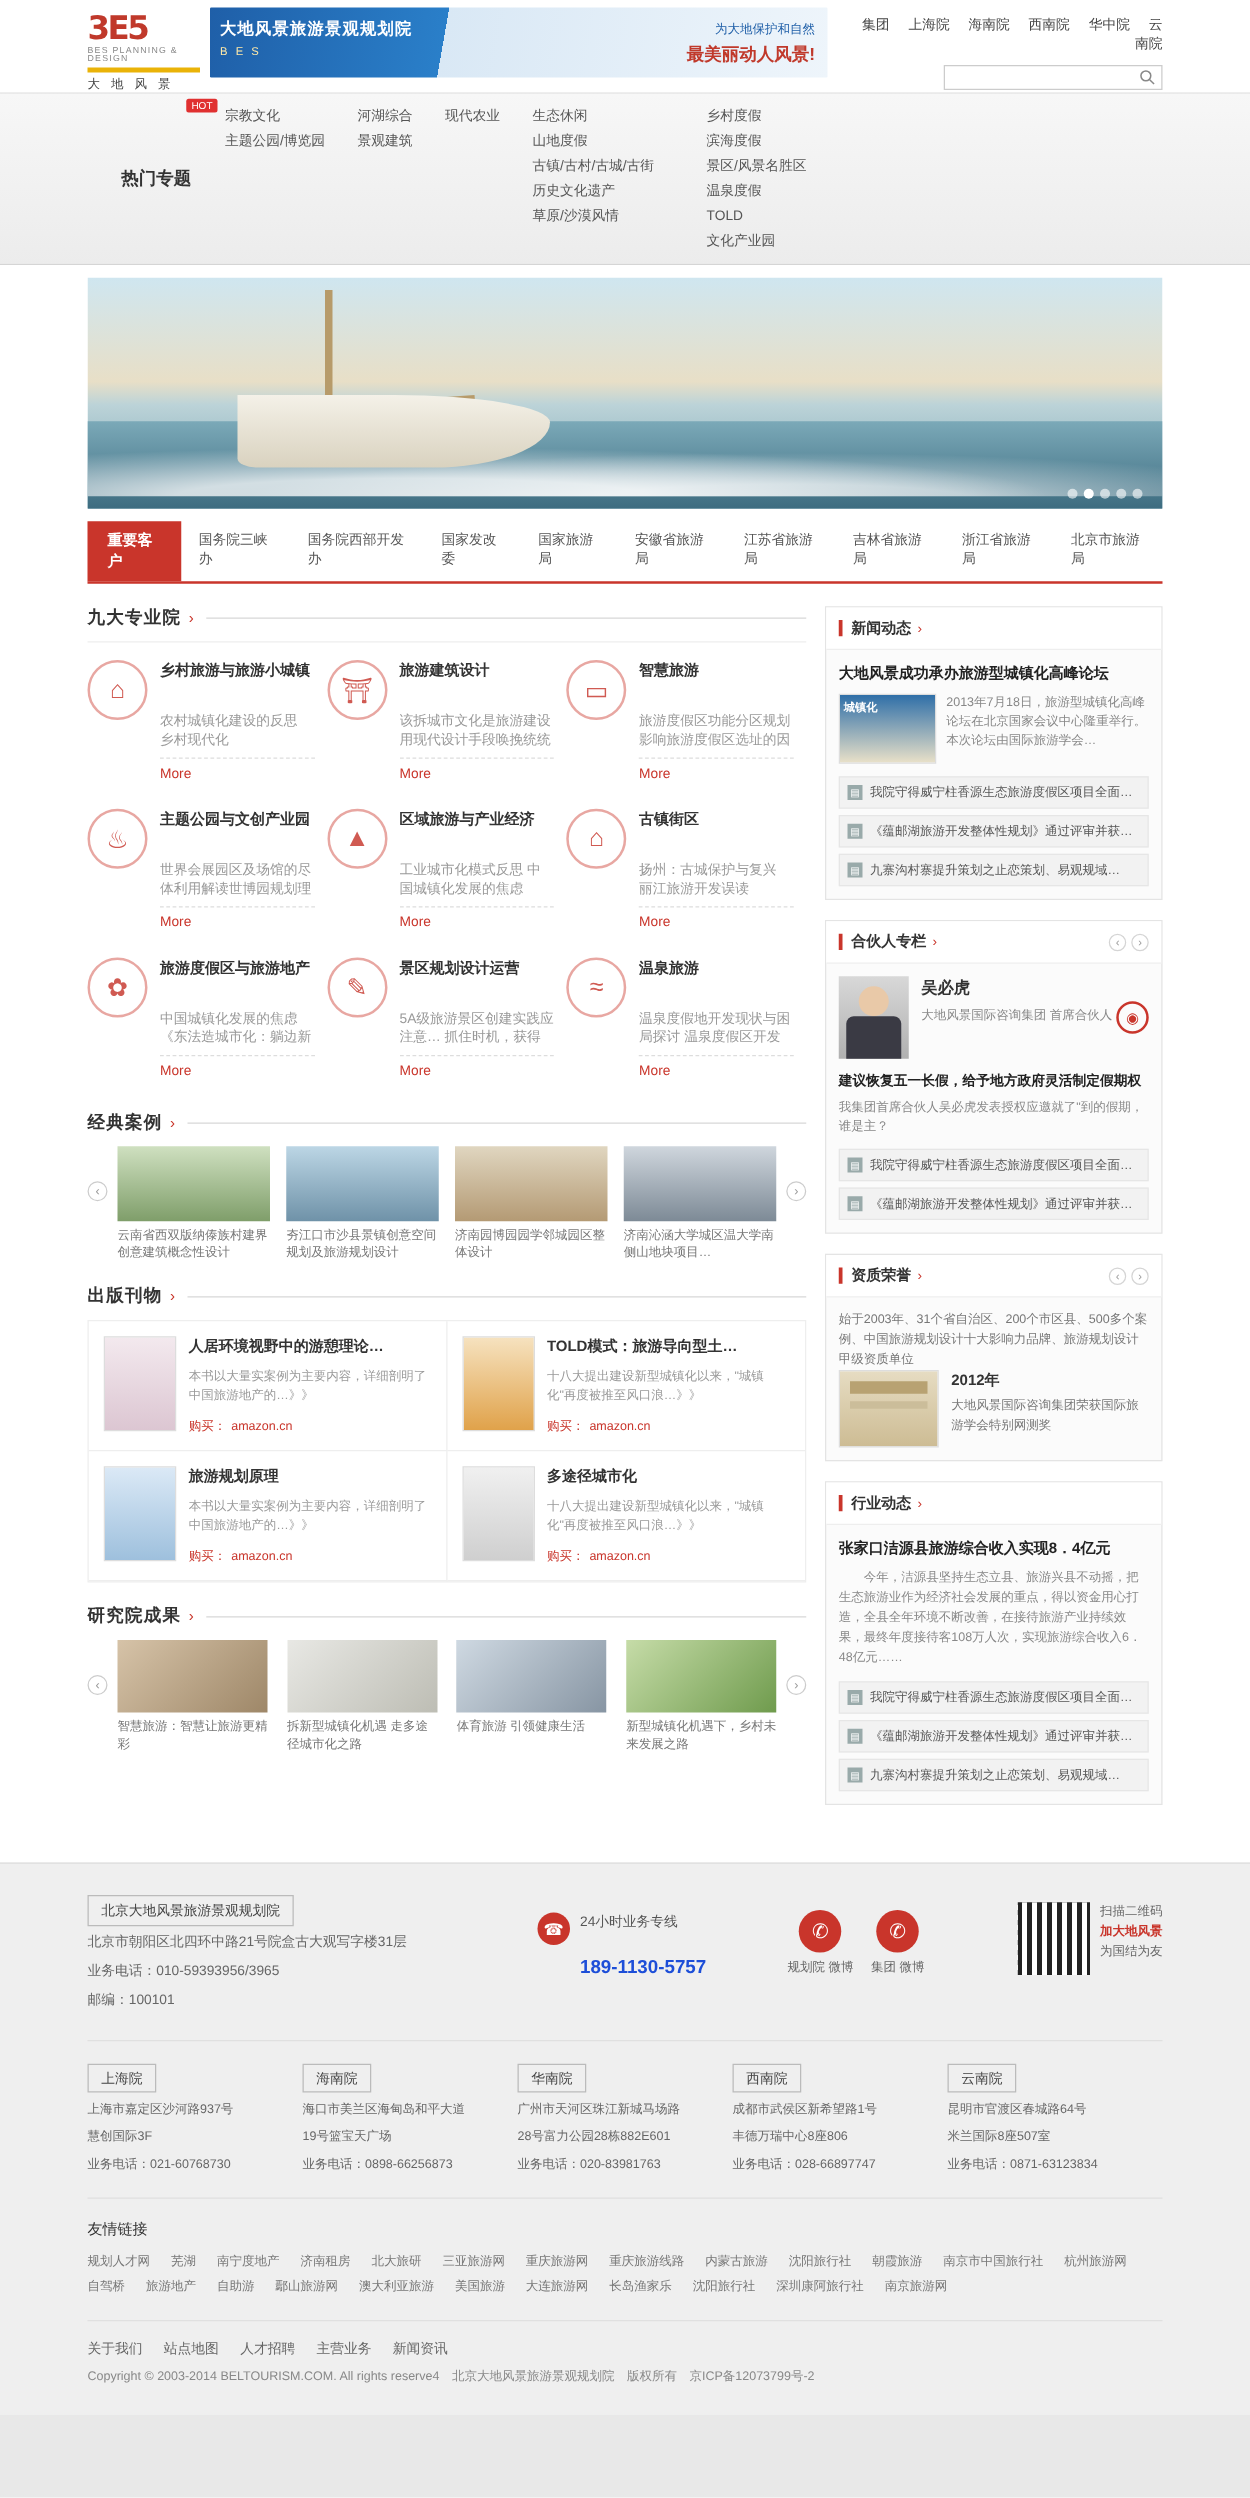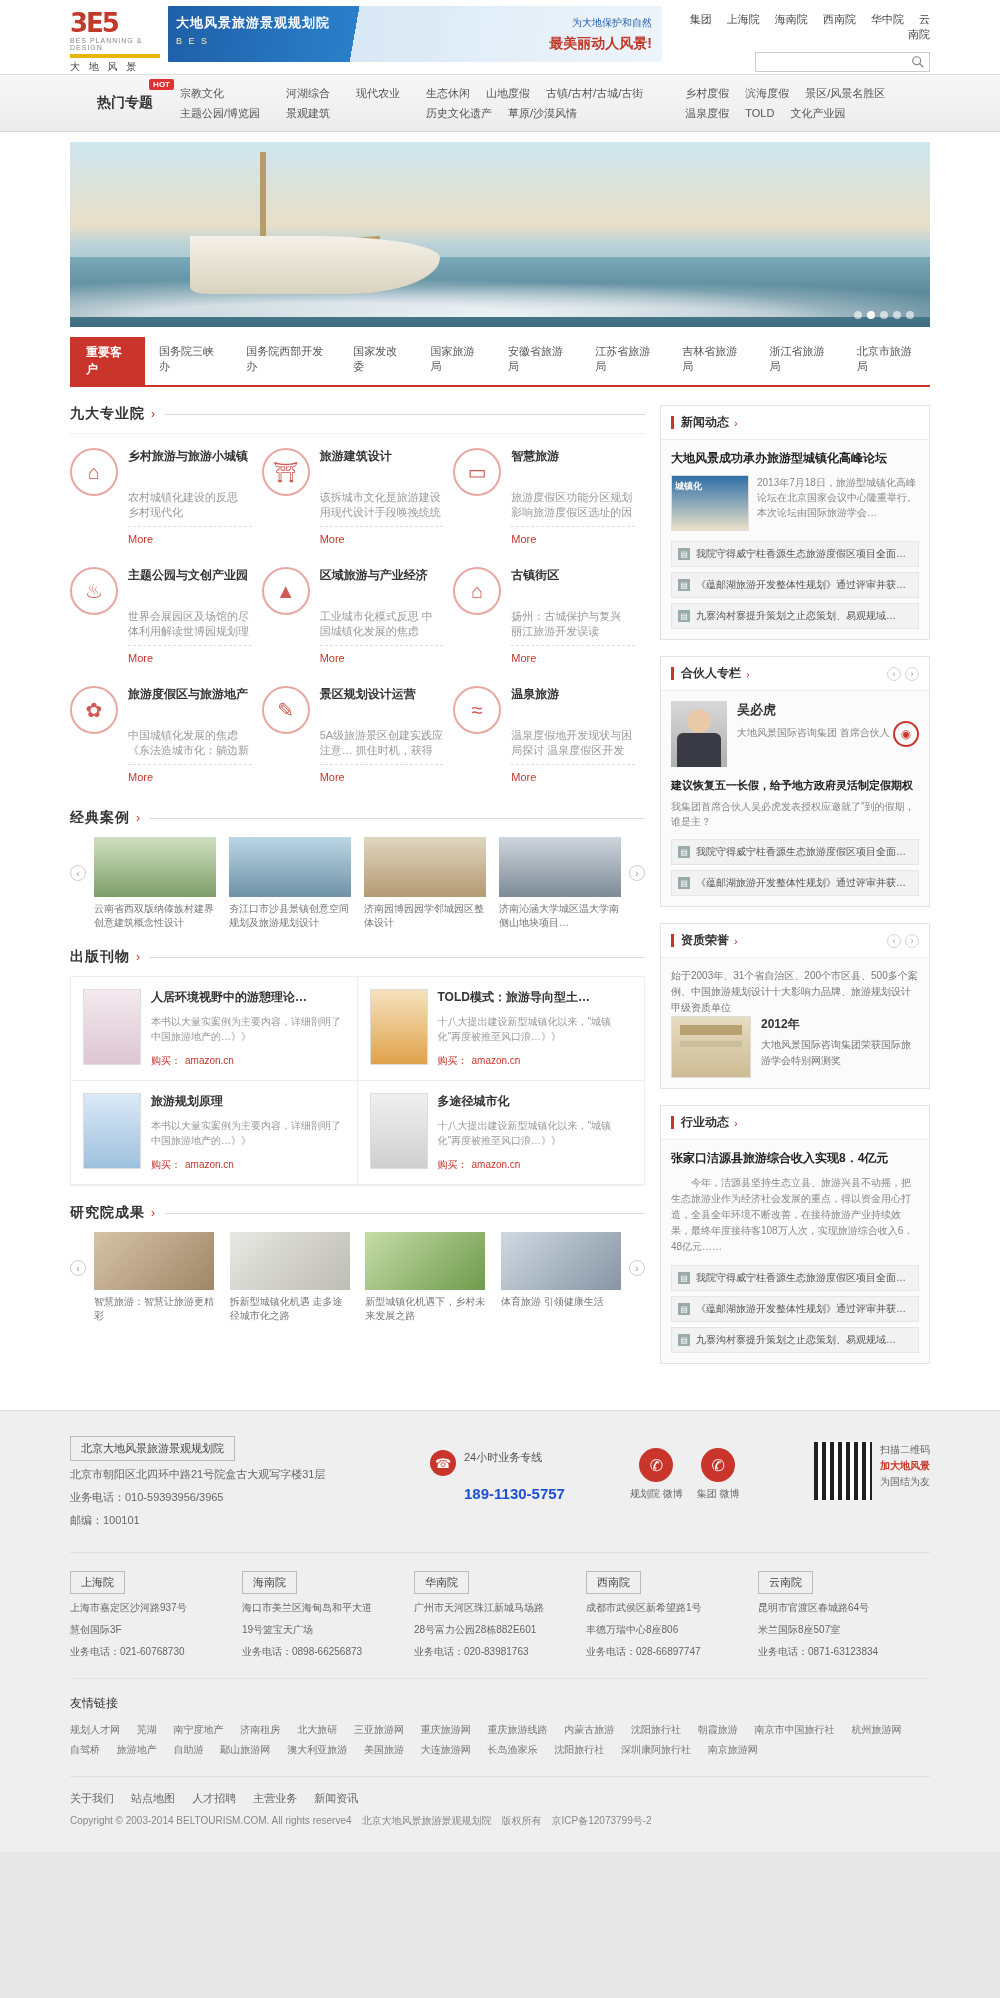--- a/index.html
+++ b/index.html
@@ -48,26 +48,26 @@
   .search-box input { border: 0; outline: 0; flex: 1; font-size: 11px; height: 16px; }
   .search-icon { width: 14px; height: 14px; color: #888; }
 
   
   .navwrap { background: linear-gradient(#f7f7f7,#ececec); border-bottom: 1px solid #d5d5d5; }
   .nav-inner { width: 860px; margin: 0 auto; display: flex; padding: 8px 0; }
   .hot-col { width: 110px; position: relative; display:flex; align-items:center; justify-content:center;}
   .hot-title { font-size: 14px; font-weight: bold; color: #333; }
   .hot-badge {
     position: absolute; top: -4px; right: 6px; background: #e03030; color: #fff;
-    font-size: 8px; padding: 1px 4px; border-radius: 2px; font-weight: bold;
+    font-size: 8px; padding: 1px 4px; border-radius: 2px; font-weight: normal;
   }
   .navcols { flex: 1; display: flex; }
   .navcol { margin-right: 26px; }
   .navcol a { display: block; color: #555; text-decoration: none; font-size: 11px; line-height: 20px; }
-  .navrow { display: flex; }
+  .navrow { display: flex; flex-direction: column; }
   .navrow a { margin-right: 16px; color: #555; text-decoration: none; font-size: 11px; line-height: 20px; white-space: nowrap;}
 
   
   .hero { width: 860px; margin: 10px auto 0; height: 185px; position: relative; overflow: hidden; }
   .hero-sky { position:absolute; inset:0;
     background: linear-gradient(#cfe6f0 0%, #e8dfc7 45%, #bcd3d8 55%, #6f9fb0 100%); }
   .hero-sea { position:absolute; left:0; right:0; bottom:0; height:70px;
     background: linear-gradient(#7ba9b8, #3d6c80); }
   .hero-wave { position:absolute; bottom:10px; left:0; right:0; height:46px;
     background: radial-gradient(ellipse at 30% 100%, rgba(255,255,255,.75) 0 22%, rgba(255,255,255,0) 60%),
@@ -540,26 +540,26 @@
         <div class="res">
           <div class="res-item">
             <div class="res-img r1"></div>
             <div class="res-cap">智慧旅游：智慧让旅游更精彩</div>
           </div>
           <div class="res-item">
             <div class="res-img r2"></div>
             <div class="res-cap">拆新型城镇化机遇 走多途径城市化之路</div>
           </div>
           <div class="res-item">
+            <div class="res-img r4"></div>
+            <div class="res-cap">体育旅游 引领健康生活</div>
+          </div>
+          <div class="res-item">
             <div class="res-img r3"></div>
             <div class="res-cap">新型城镇化机遇下，乡村未来发展之路</div>
-          </div>
-          <div class="res-item">
-            <div class="res-img r4"></div>
-            <div class="res-cap">体育旅游 引领健康生活</div>
           </div>
         </div>
         <div class="carrow">›</div>
       </div>
     </div>
 
     <div class="right">
 
       <div class="panel">
         <div class="panel-head">

